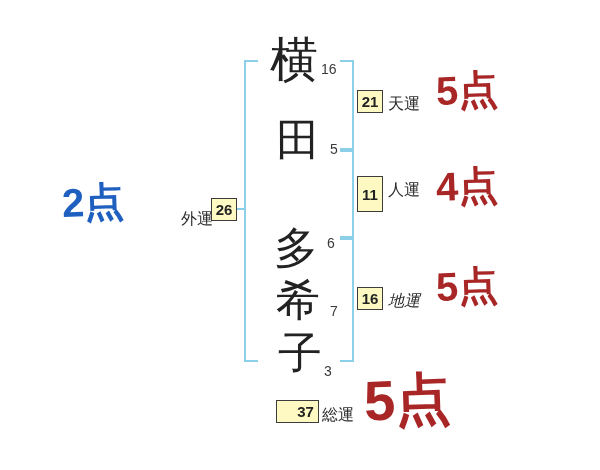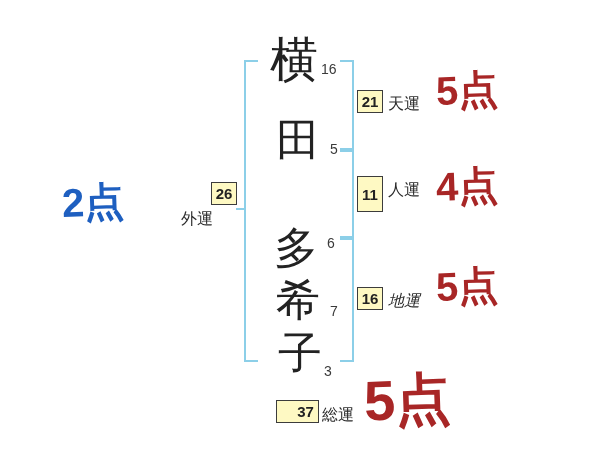--- a/index.html
+++ b/index.html
@@ -106,20 +106,20 @@
 
   <div class="abs fbox" style="left:357px; top:176px; width:26px; height:36px;">11</div>
   <div class="abs flabel" style="left:388px; top:182px;">人運</div>
   <div class="abs score red sz-m" style="left:436px; top:166px;">4点</div>
 
   <div class="abs fbox" style="left:357px; top:287px; width:26px; height:23px;">16</div>
   <div class="abs flabel" style="left:388px; top:293px;font-style:italic;">地運</div>
   <div class="abs score red sz-m" style="left:436px; top:266px;">5点</div>
 
   <div class="abs flabel" style="left:181px; top:204px;margin-top:7px;">外運</div>
-  <div class="abs fbox" style="left:211px; top:182px; width:26px; height:23px;">26</div>
+  <div class="abs fbox" style="left:211px; top:198px; width:26px; height:23px;">26</div>
   <div class="abs score blue sz-m" style="left:62px; top:182px;">2点</div>
 
   <div class="abs fbox" style="left:276px; top:400px; width:43px; height:23px;padding-left:16px;">37</div>
   <div class="abs flabel" style="left:314px; top:407px;margin-left:8px;">総運</div>
   <div class="abs score red sz-l" style="left:364px; top:372px;">5点</div>
 
 </div>
 
 </body></html>

